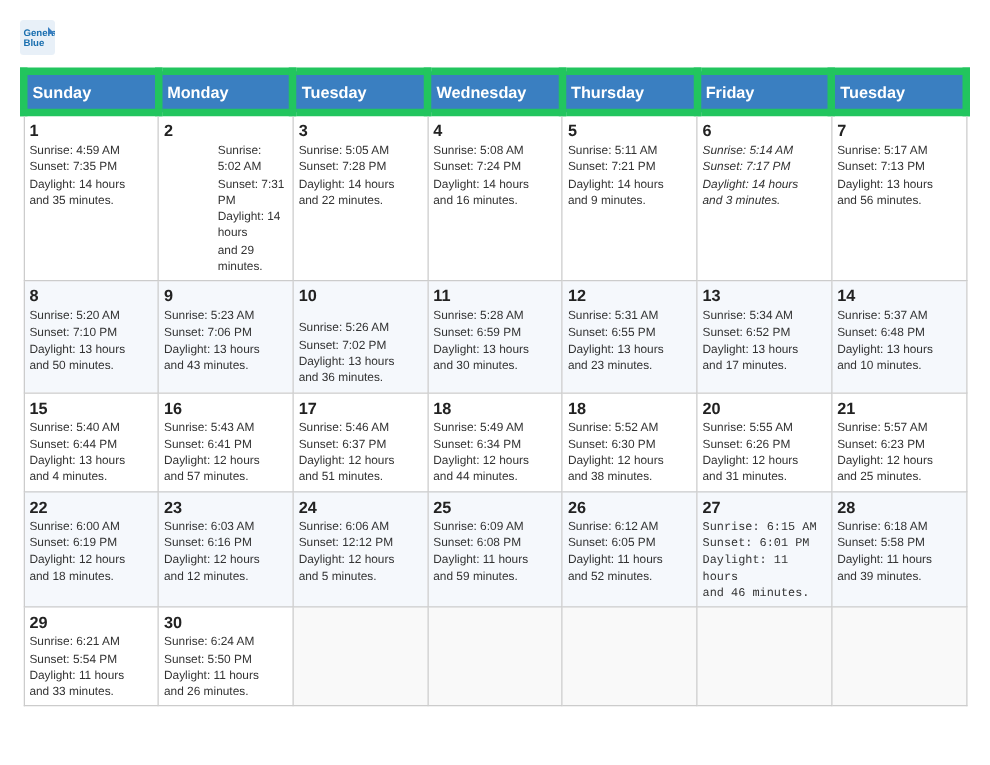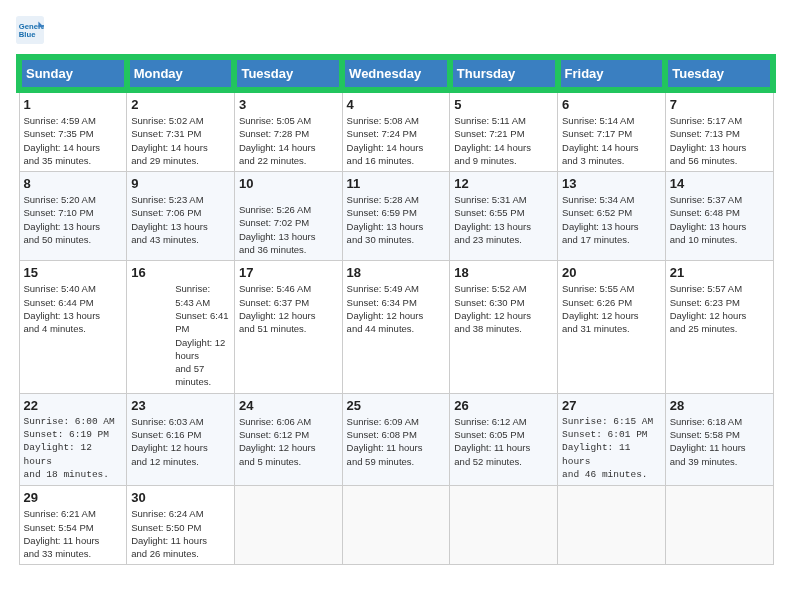--- a/index.html
+++ b/index.html
@@ -114,21 +114,21 @@
       <tr>
         <td>
           <span class="day-num">1</span>
           <div class="day-info" style="white-space: pre-line;">Sunrise: 4:59 AM
 Sunset: 7:35 PM
 Daylight: 14 hours
 and 35 minutes.</div>
         </td>
         <td>
           <span class="day-num">2</span>
-          <div class="day-info" style="white-space: pre-line;">Sunrise: 5:02 AM
+          <div class="day-info" style="white-space: pre-line; margin-left: 43px;">Sunrise: 5:02 AM
 Sunset: 7:31 PM
 Daylight: 14 hours
 and 29 minutes.</div>
         </td>
         <td>
           <span class="day-num">3</span>
           <div class="day-info" style="white-space: pre-line;">Sunrise: 5:05 AM
 Sunset: 7:28 PM
 Daylight: 14 hours
 and 22 minutes.</div>
@@ -142,21 +142,21 @@
         </td>
         <td>
           <span class="day-num">5</span>
           <div class="day-info" style="white-space: pre-line;">Sunrise: 5:11 AM
 Sunset: 7:21 PM
 Daylight: 14 hours
 and 9 minutes.</div>
         </td>
         <td>
           <span class="day-num">6</span>
-          <div class="day-info" style="white-space: pre-line;">Sunrise: 5:14 AM
+          <div class="day-info" style="white-space: pre-line; font-style: italic;">Sunrise: 5:14 AM
 Sunset: 7:17 PM
 Daylight: 14 hours
 and 3 minutes.</div>
         </td>
         <td>
           <span class="day-num">7</span>
           <div class="day-info" style="white-space: pre-line;">Sunrise: 5:17 AM
 Sunset: 7:13 PM
 Daylight: 13 hours
 and 56 minutes.</div>
@@ -216,21 +216,21 @@
       <tr>
         <td>
           <span class="day-num">15</span>
           <div class="day-info" style="white-space: pre-line;">Sunrise: 5:40 AM
 Sunset: 6:44 PM
 Daylight: 13 hours
 and 4 minutes.</div>
         </td>
         <td>
           <span class="day-num">16</span>
-          <div class="day-info" style="white-space: pre-line; margin-left: 44px;">Sunrise: 5:43 AM
+          <div class="day-info" style="white-space: pre-line;">Sunrise: 5:43 AM
 Sunset: 6:41 PM
 Daylight: 12 hours
 and 57 minutes.</div>
         </td>
         <td>
           <span class="day-num">17</span>
           <div class="day-info" style="white-space: pre-line;">Sunrise: 5:46 AM
 Sunset: 6:37 PM
 Daylight: 12 hours
 and 51 minutes.</div>
@@ -260,36 +260,36 @@
           <span class="day-num">21</span>
           <div class="day-info" style="white-space: pre-line;">Sunrise: 5:57 AM
 Sunset: 6:23 PM
 Daylight: 12 hours
 and 25 minutes.</div>
         </td>
       </tr>
       <tr>
         <td>
           <span class="day-num">22</span>
-          <div class="day-info" style="white-space: pre-line; font-family: Liberation Mono, monospace;">Sunrise: 6:00 AM
+          <div class="day-info" style="white-space: pre-line;">Sunrise: 6:00 AM
 Sunset: 6:19 PM
 Daylight: 12 hours
 and 18 minutes.</div>
         </td>
         <td>
           <span class="day-num">23</span>
           <div class="day-info" style="white-space: pre-line;">Sunrise: 6:03 AM
 Sunset: 6:16 PM
 Daylight: 12 hours
 and 12 minutes.</div>
         </td>
         <td>
           <span class="day-num">24</span>
           <div class="day-info" style="white-space: pre-line;">Sunrise: 6:06 AM
-Sunset: 6:12 PM
+Sunset: 12:12 PM
 Daylight: 12 hours
 and 5 minutes.</div>
         </td>
         <td>
           <span class="day-num">25</span>
           <div class="day-info" style="white-space: pre-line;">Sunrise: 6:09 AM
 Sunset: 6:08 PM
 Daylight: 11 hours
 and 59 minutes.</div>
         </td>

